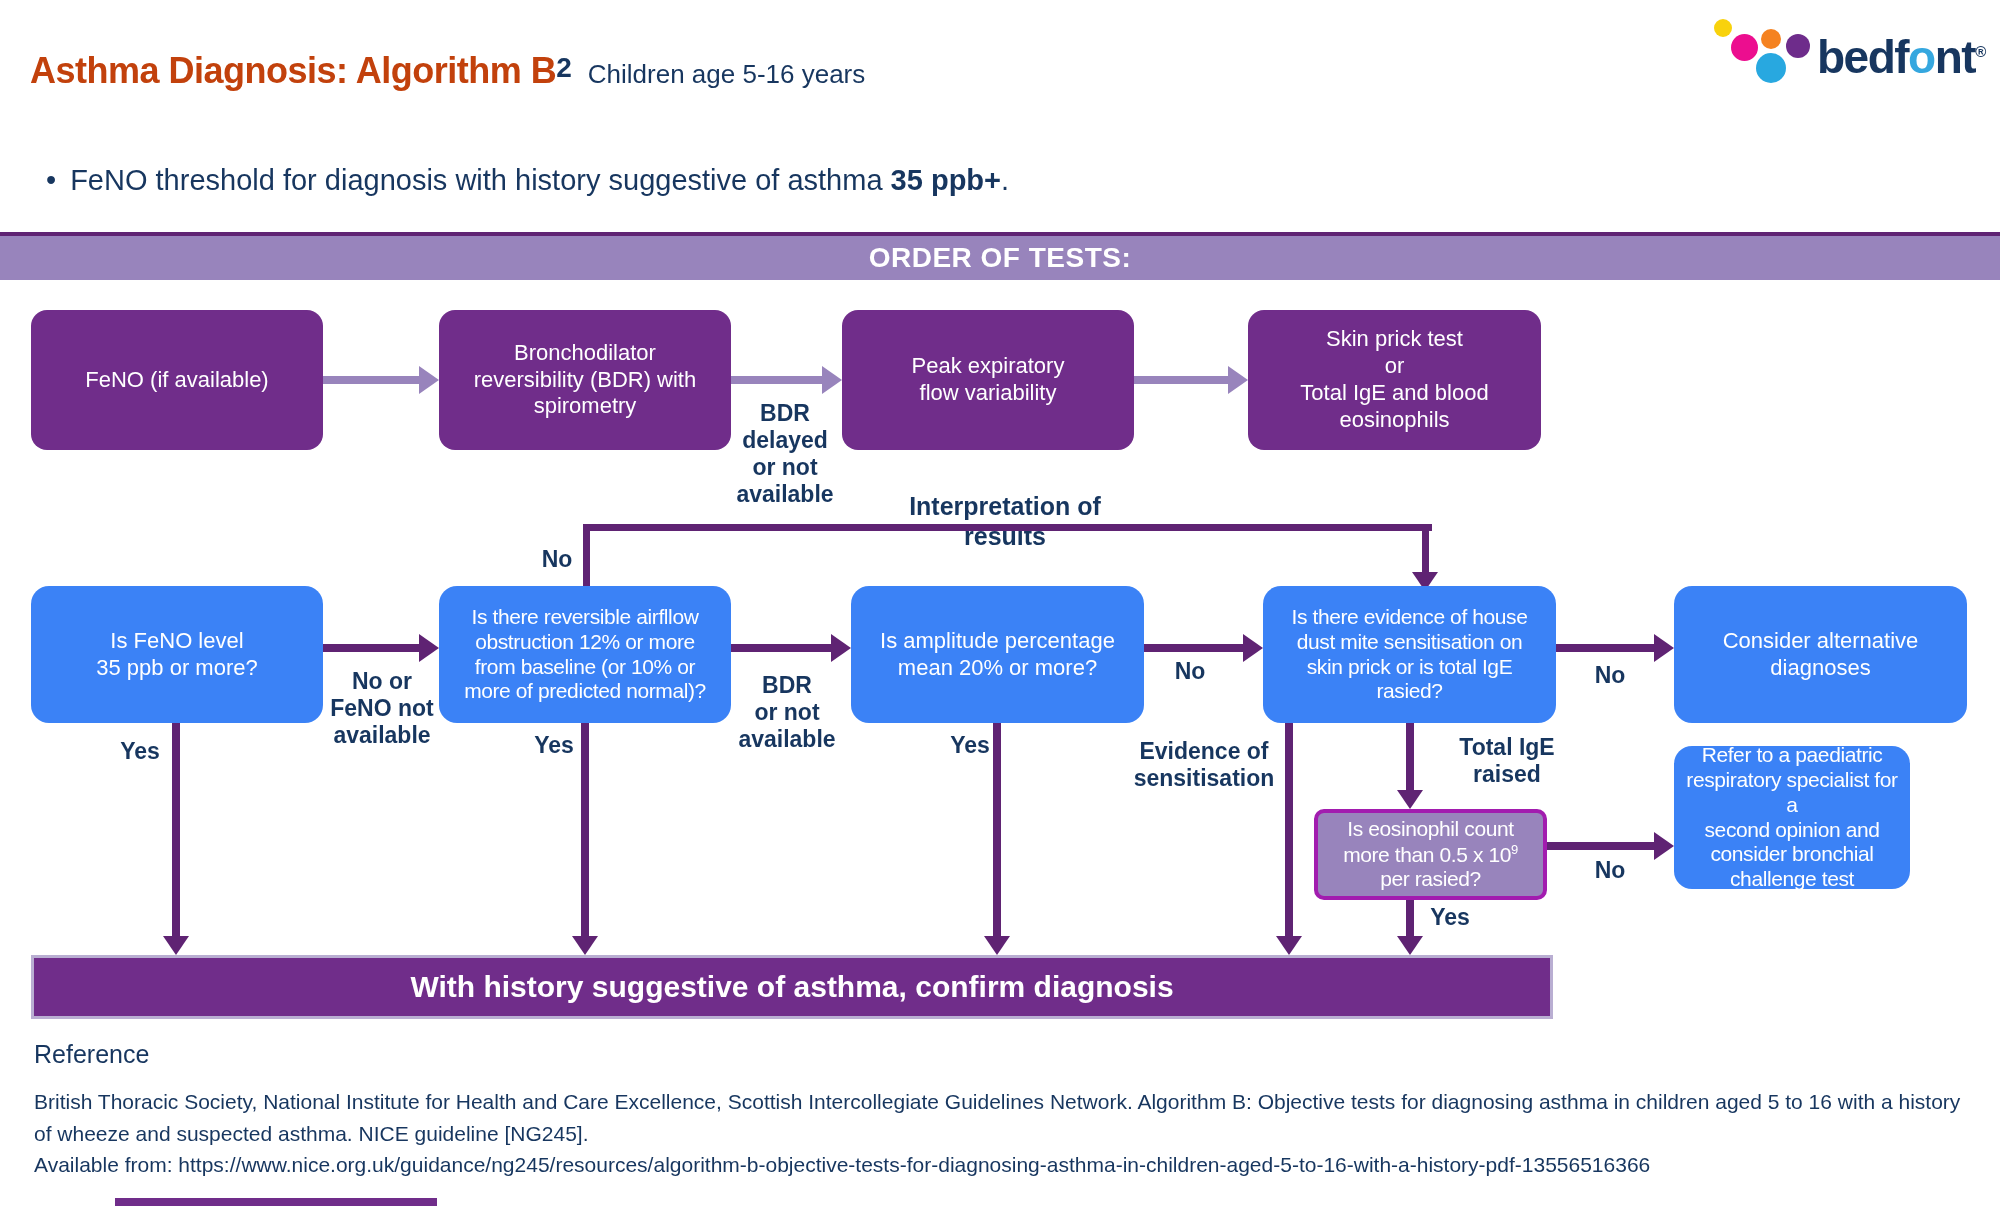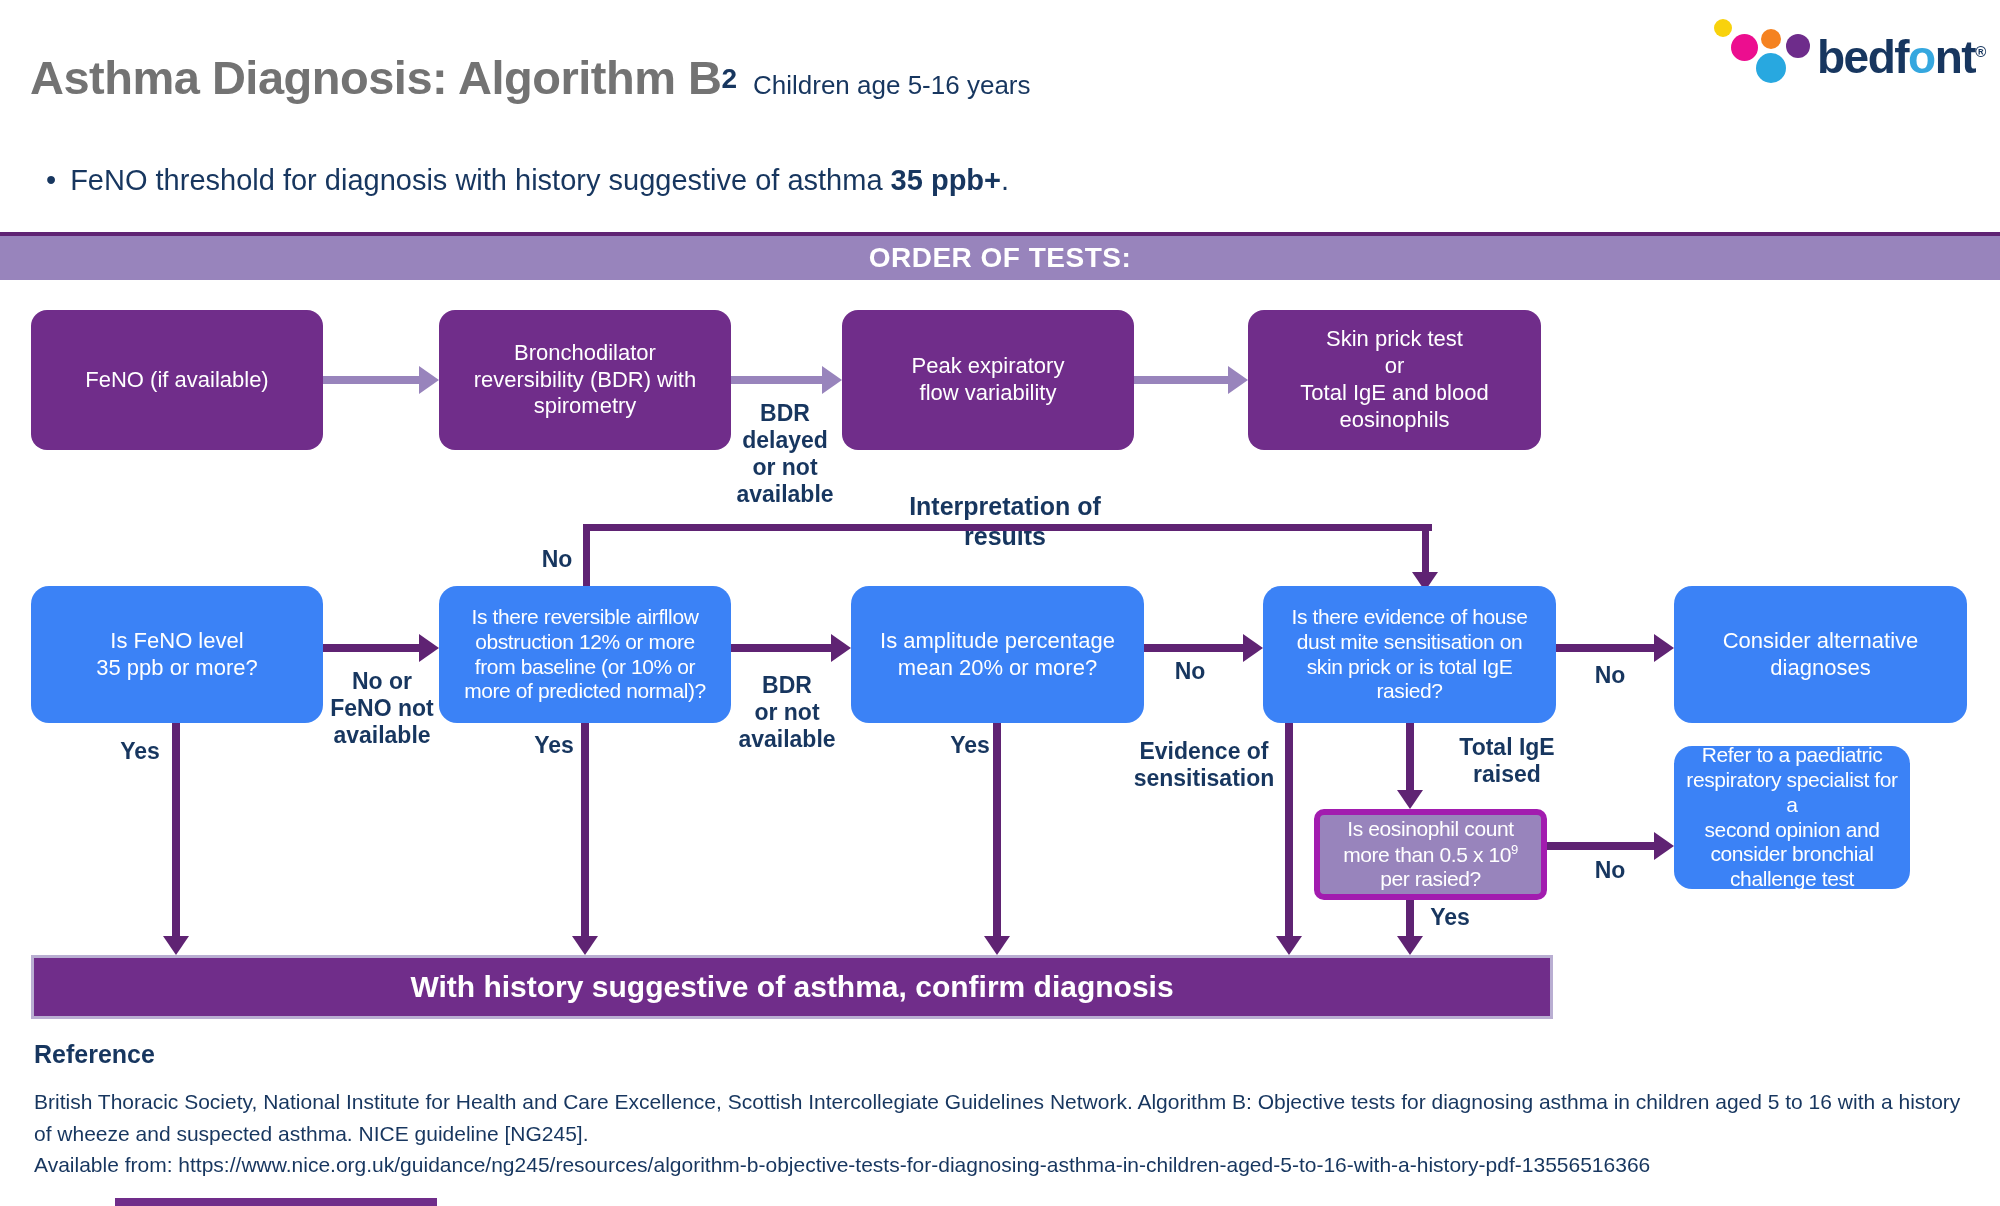--- a/index.html
+++ b/index.html
@@ -4,21 +4,21 @@
 <style>
   * { margin:0; padding:0; box-sizing:border-box; }
   html,body { background:#ffffff; }
   .page {
     position:relative; width:2000px; height:1206px; background:#ffffff;
     font-family:"Liberation Sans", sans-serif; overflow:hidden;
   }
 
   
   .title-wrap { position:absolute; left:30px; top:50px; white-space:nowrap; }
-  .title-main { font-size:47px; font-weight:bold; color:#737373; letter-spacing:-0.5px; }
+  .title-main { font-size:36px; font-weight:bold; color:#c2410c; letter-spacing:-0.5px; }
   .title-sup  { font-size:28px; font-weight:bold; color:#17365f; vertical-align:super; }
   .subtitle   { font-size:26px; color:#17365f; margin-left:16px; }
   .bullet-line { position:absolute; left:46px; top:164px; font-size:29px; color:#17365f; white-space:nowrap; }
   .bullet-line b { font-weight:bold; }
   .bullet-glyph { margin-right:14px; }
 
   
   .logo { position:absolute; left:1705px; top:8px; width:292px; height:92px; }
   .dot { position:absolute; border-radius:50%; }
   .logo-text { position:absolute; left:112px; top:22px; font-size:46px; font-weight:bold;
@@ -33,21 +33,21 @@
                  align-items:center; justify-content:center; color:#fff;
                  font-size:28px; font-weight:bold; letter-spacing:0.5px; }
 
   
   .box { position:absolute; display:flex; align-items:center; justify-content:center;
          text-align:center; color:#ffffff; font-size:22px; line-height:1.22;
          white-space:pre-line; padding:4px; }
   .box-dark  { background:#702d8a; border-radius:16px; }
   .box-light { background:#3b82f6; border-radius:18px; }
   .compact { font-size:21px; letter-spacing:-0.4px; line-height:1.18; }
-  .eos-box { background:#9884bc; border:6px solid #a21caf; border-radius:10px; }
+  .eos-box { background:#9884bc; border:4px solid #a21caf; border-radius:10px; }
   .eos-sup { font-size:13px; vertical-align:super; }
 
   
   .lbl { position:absolute; color:#17365f; font-weight:bold; font-size:23px;
          line-height:1.18; text-align:center; white-space:pre-line; }
 
   
   .harrow { position:absolute; height:28px; }
   .harrow .shaft { position:absolute; left:0; right:17px; top:50%; transform:translateY(-50%); height:8px; }
   .harrow .head  { position:absolute; right:0; top:50%; transform:translateY(-50%); width:0; height:0;
@@ -71,21 +71,21 @@
               border-left:13px solid transparent; border-right:13px solid transparent;
               border-top:19px solid #5f2373; }
 
   
   .outcome-bar { position:absolute; left:31px; top:955px; width:1522px; height:64px;
                  background:#702d8a; border:3px solid #b9aed2; display:flex;
                  align-items:center; justify-content:center; }
   .outcome-text { color:#fff; font-size:30px; font-weight:bold; }
 
   
-  .ref-heading { position:absolute; left:34px; top:1040px; font-size:25px; font-weight:bold; color:#17365f; }
+  .ref-heading { position:absolute; left:34px; top:1040px; font-size:25px; font-weight:normal; color:#17365f; }
   .ref-body { position:absolute; left:34px; top:1086px; width:1938px; font-size:21px;
               line-height:1.5; color:#17365f; white-space:pre-line; }
 
   .bottom-strip { position:absolute; left:115px; top:1198px; width:322px; height:8px; background:#702d8a; }
 </style>
 </head>
 <body>
 
 <div class="page">
 

